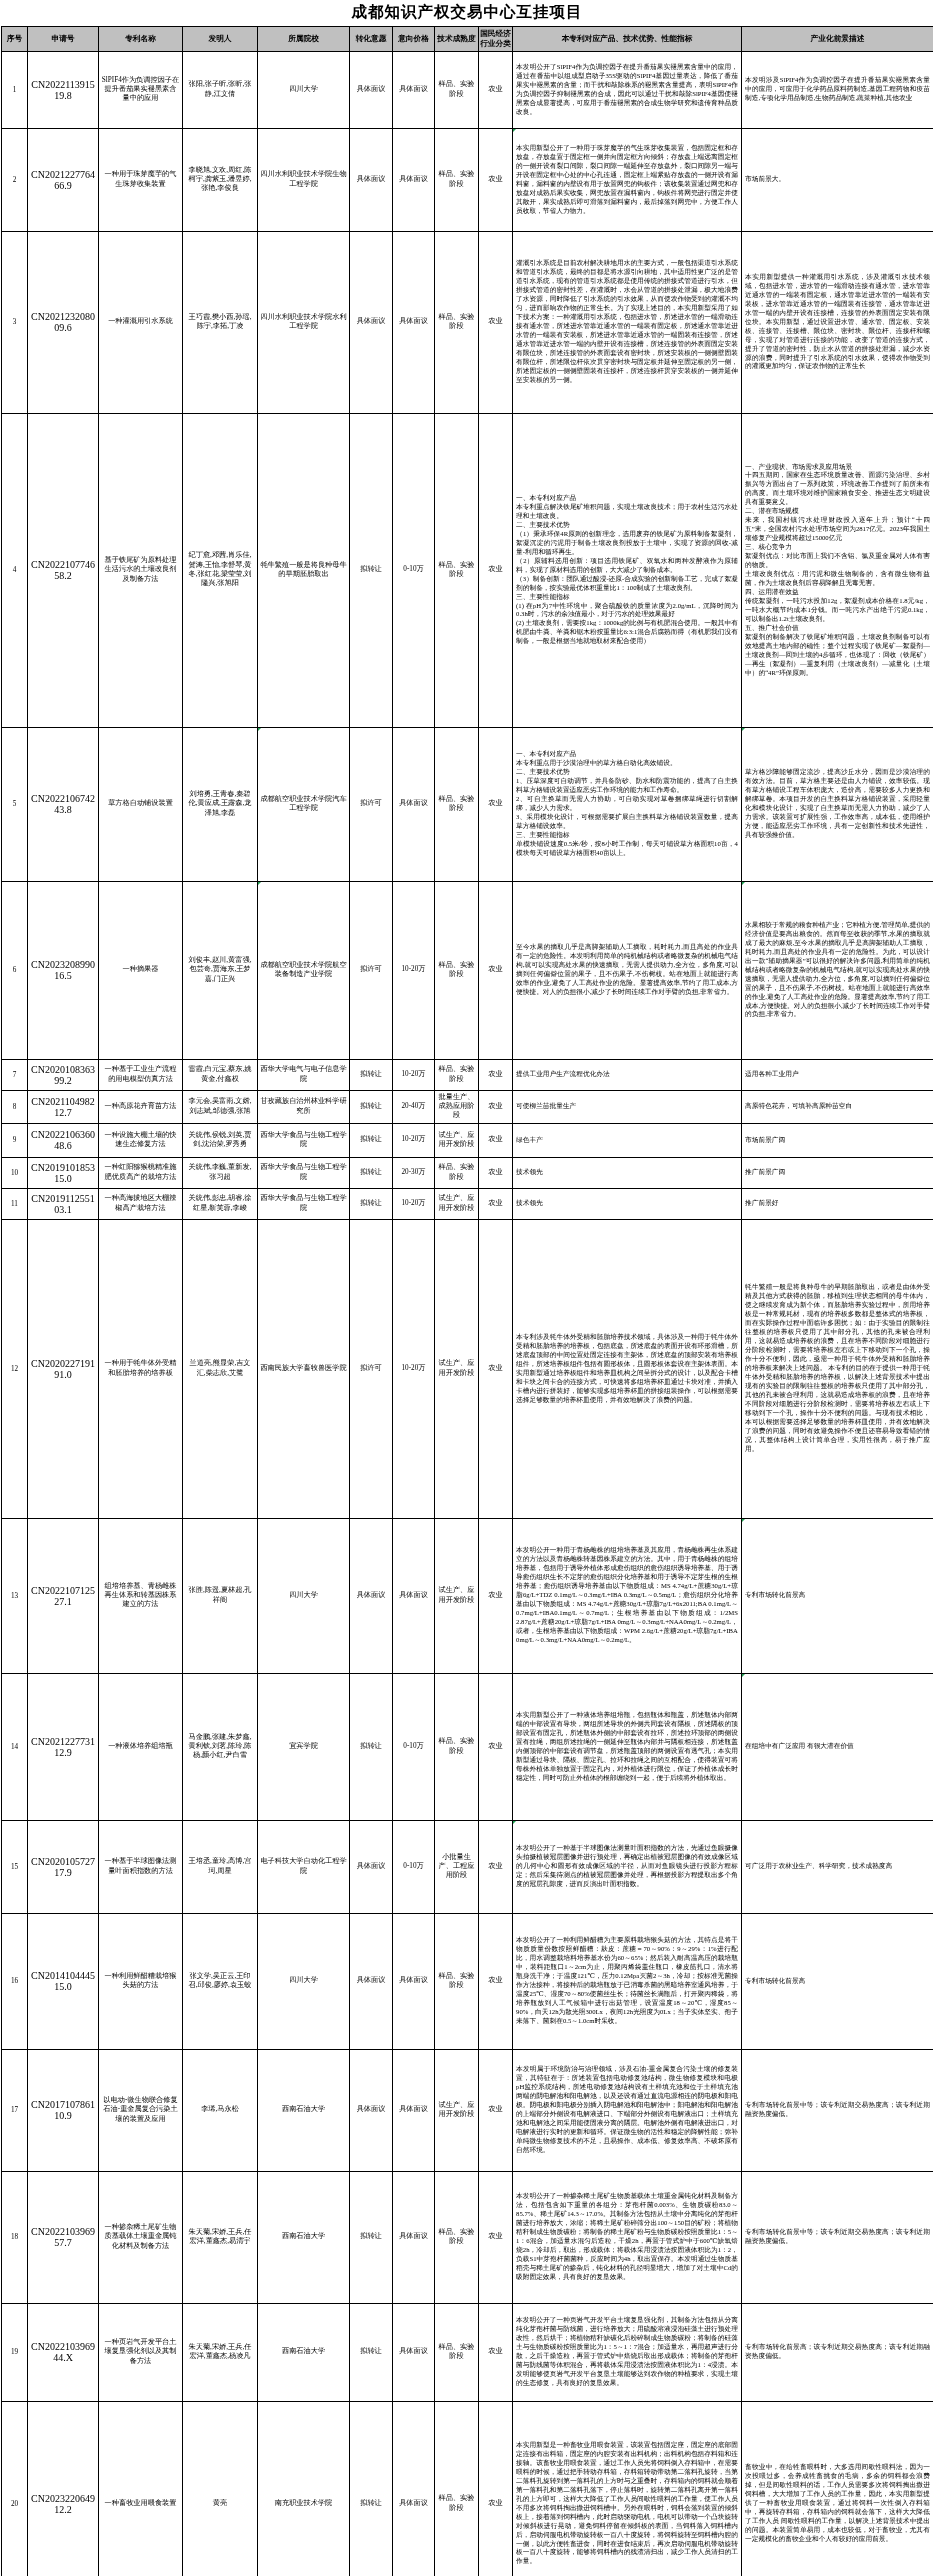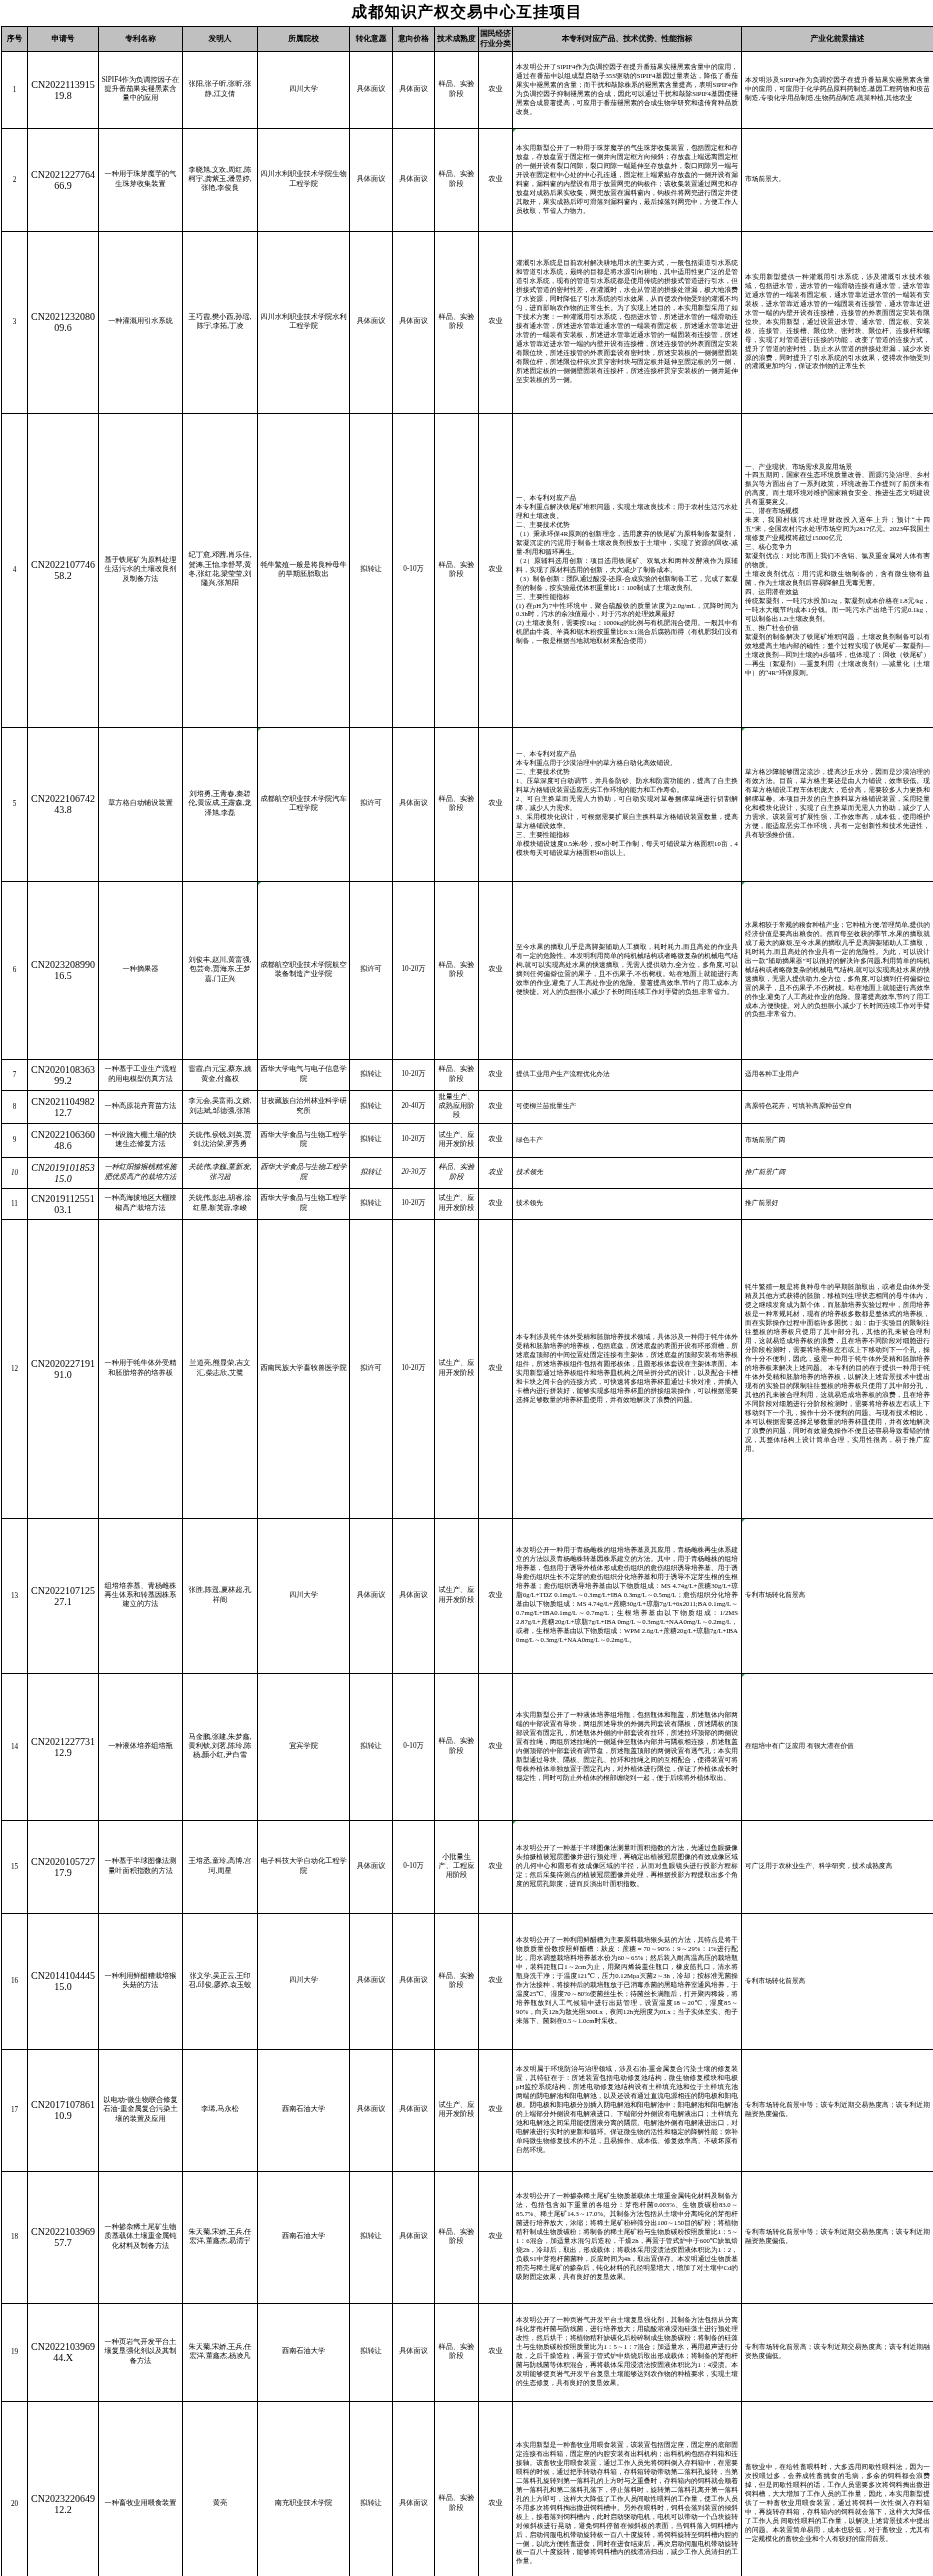--- a/index.html
+++ b/index.html
@@ -186,21 +186,21 @@
           <td class="center">一种设施大棚土壤的快速生态修复方法</td>
           <td class="center">关统伟,侯锐,刘英,贾剑,沈治荣,罗秀勇</td>
           <td class="center">西华大学食品与生物工程学院</td>
           <td class="center">拟转让</td>
           <td class="center">10-20万</td>
           <td class="center">试生产、应用开发阶段</td>
           <td class="center">农业</td>
           <td class="long">绿色丰产</td>
           <td class="long">市场前景广阔</td>
         </tr>
-        <tr style="height: 31px; font-style: italic;">
+        <tr style="height: 31px;">
           <td class="num">10</td>
           <td class="appno">CN201910185315.0</td>
           <td class="center">一种红阳猕猴桃精准施肥优质高产的栽培方法</td>
           <td class="center">关统伟,李巍,董新发,张习超</td>
           <td class="center">西华大学食品与生物工程学院</td>
           <td class="center">拟转让</td>
           <td class="center">20-30万</td>
           <td class="center">样品、实验阶段</td>
           <td class="center">农业</td>
           <td class="long">技术领先</td>

